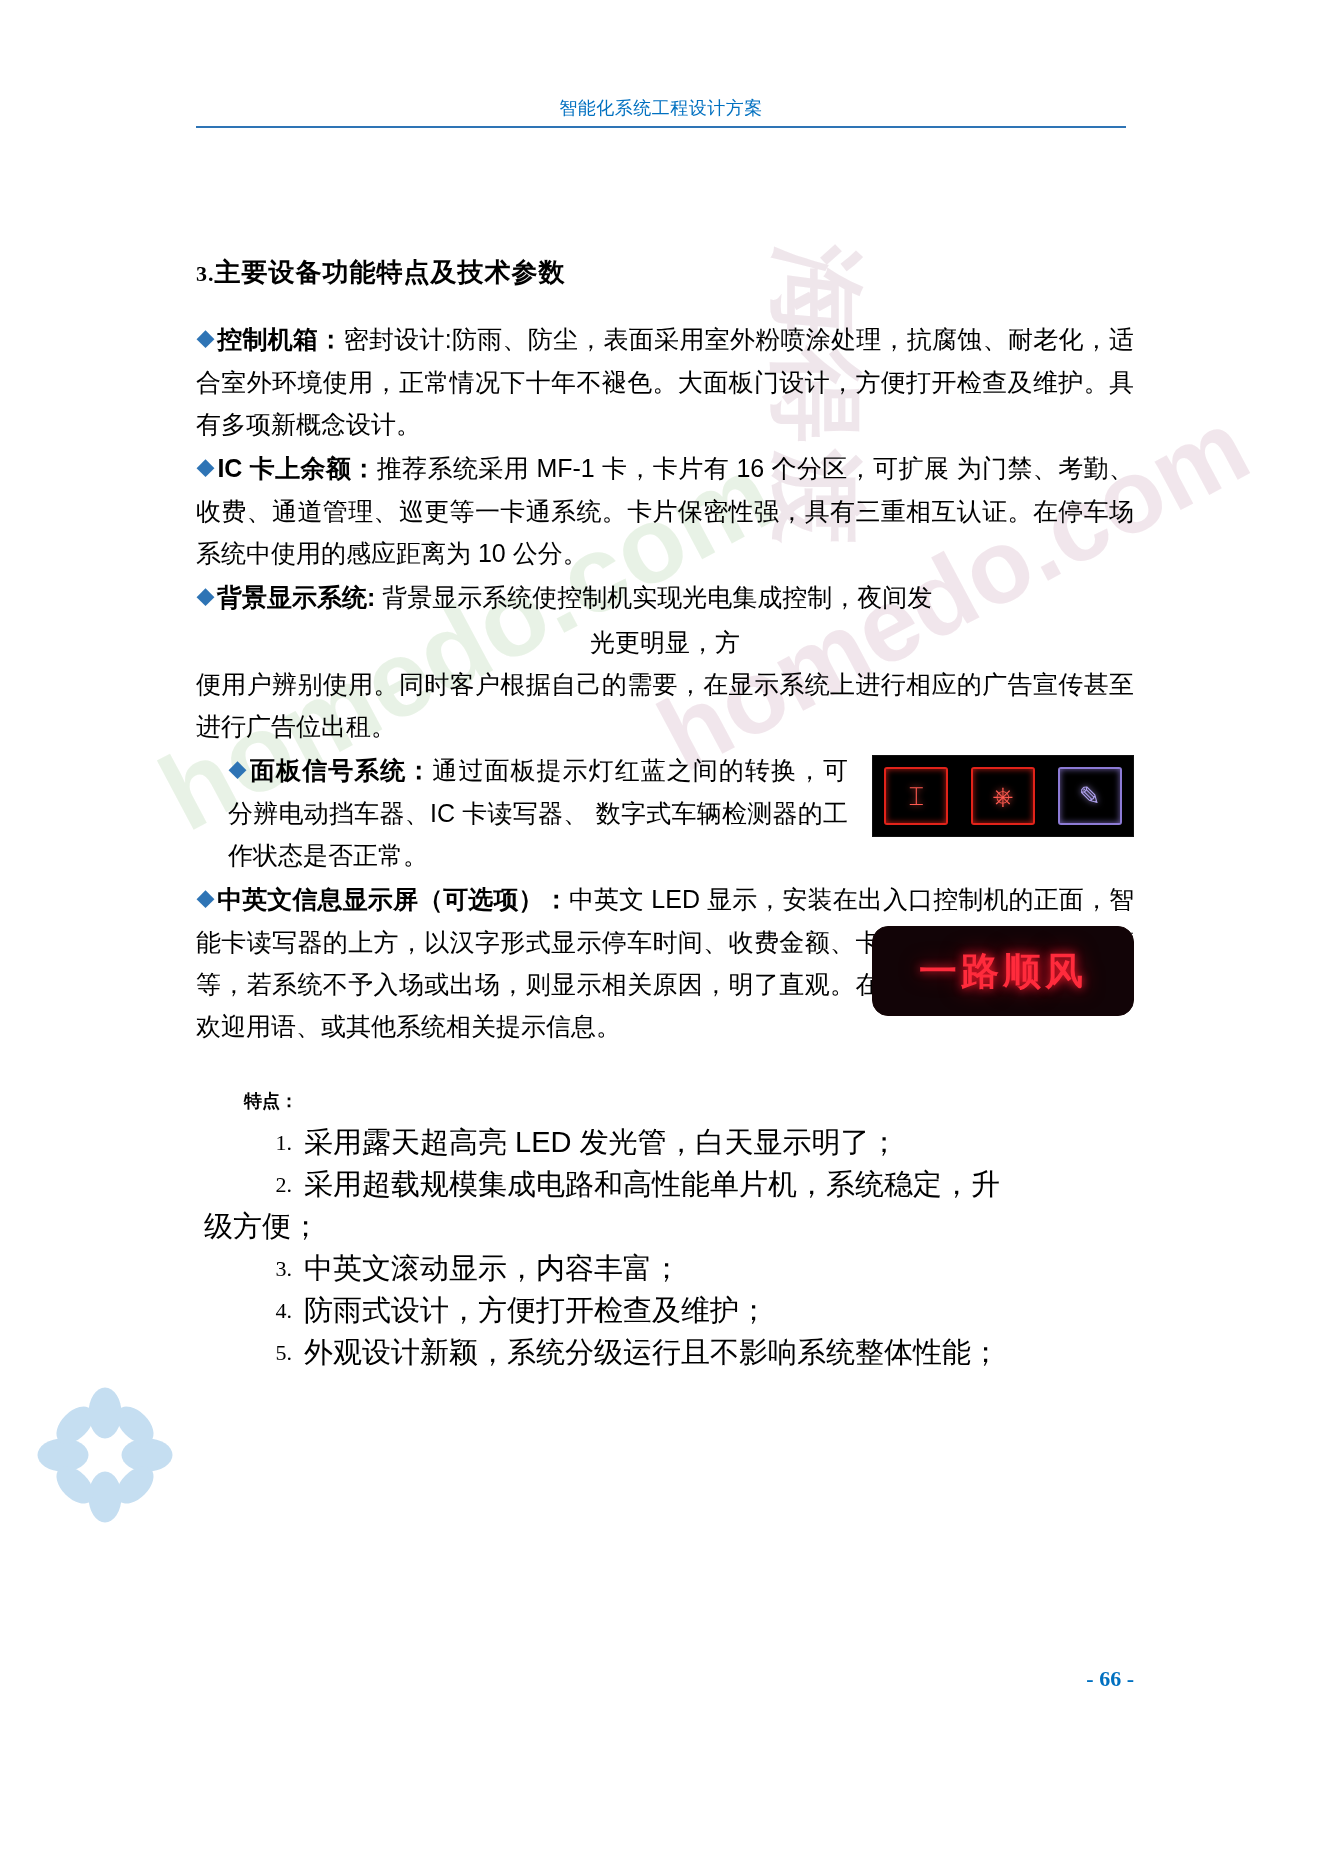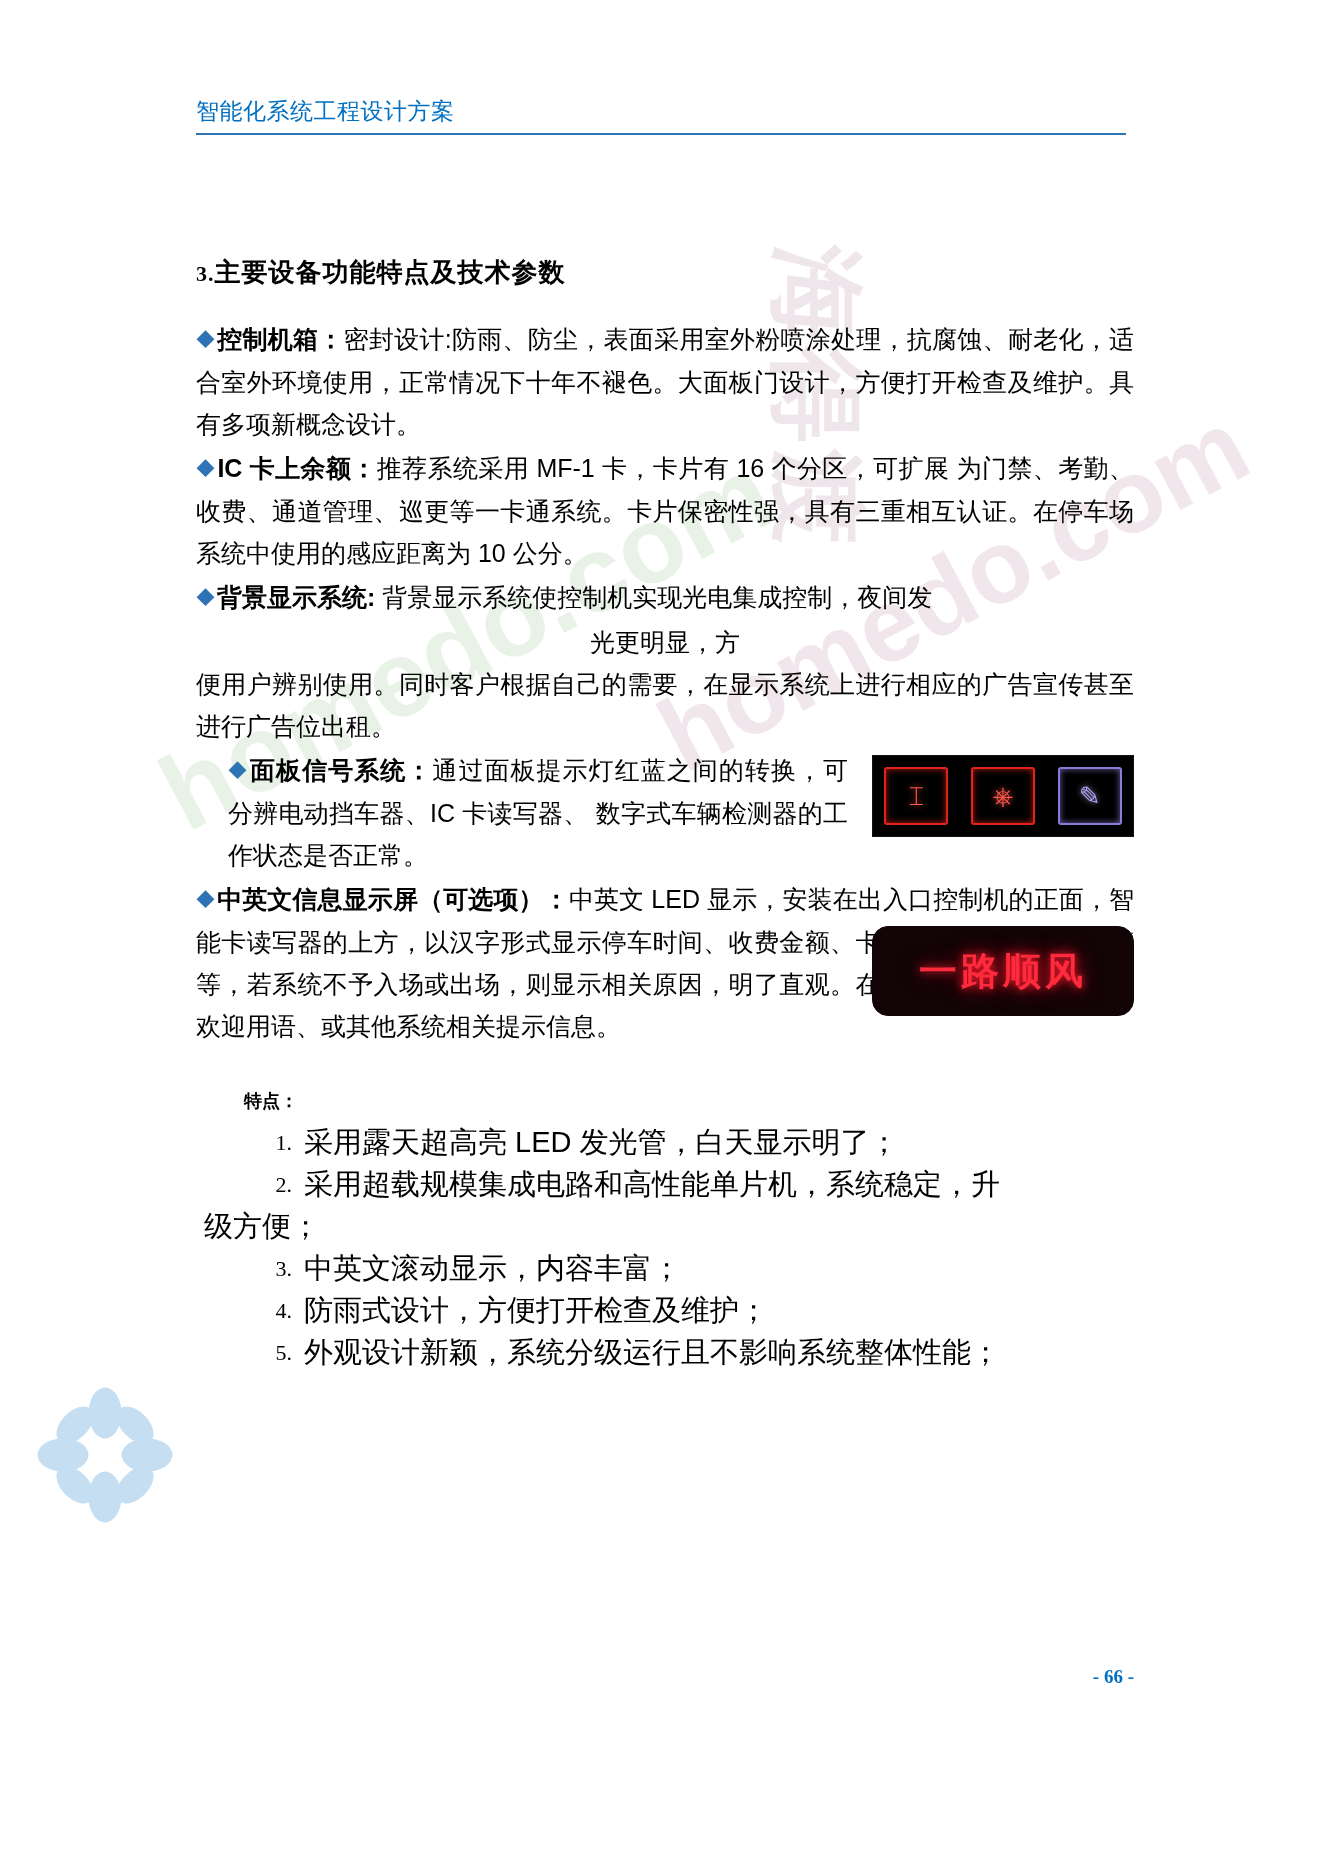--- a/index.html
+++ b/index.html
@@ -65,22 +65,22 @@
 
   
   .header {
     position: absolute;
     left: 196px;
     top: 96px;
     width: 930px;
     z-index: 2;
   }
   .header-title {
-    text-align: left;
-    font-size: 23px;
+    text-align: center;
+    font-size: 18px;
     color: #0070c0;
     font-family: "Liberation Sans", sans-serif;
     padding-bottom: 6px;
     letter-spacing: .5px;
   }
   .header-rule {
     border-bottom: 2px solid #2e74b5;
     width: 100%;
   }
 
@@ -220,21 +220,21 @@
     display: block;
   }
 
   
   .footer {
     position: absolute;
     left: 196px;
     top: 1666px;
     width: 938px;
     text-align: right;
-    font-size: 19px;
+    font-size: 22px;
     color: #0070c0;
     font-weight: bold;
     z-index: 2;
     font-family: "Liberation Serif", serif;
   }
 </style>
 </head>
 <body>
 
 <div class="page">

